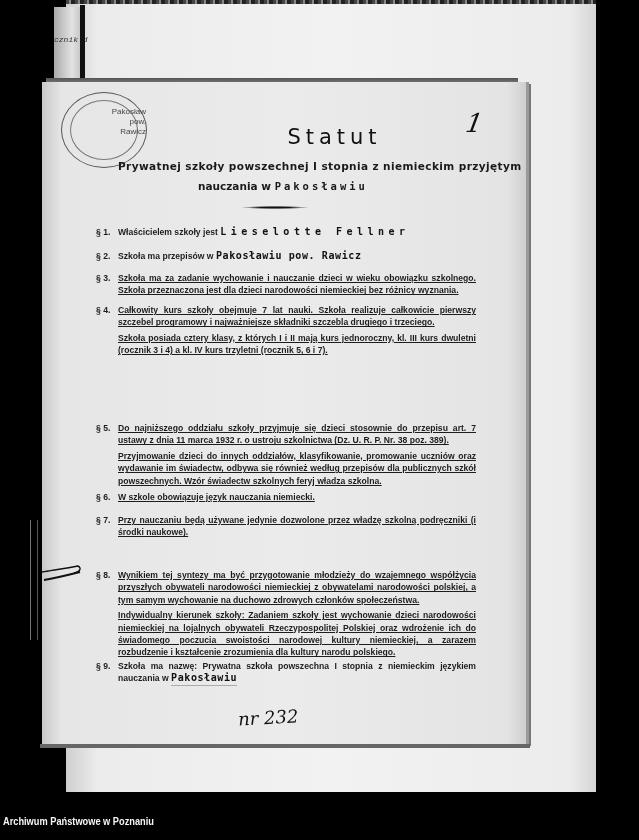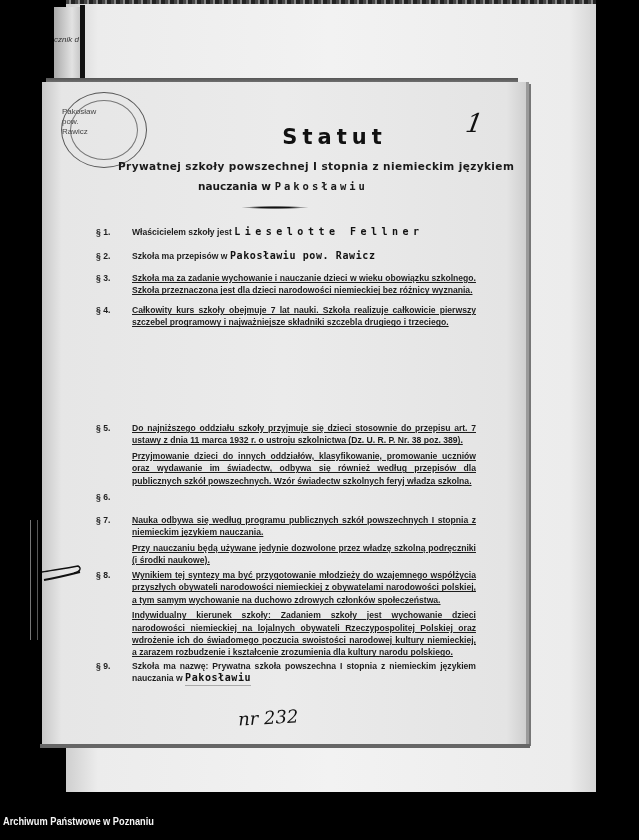--- a/index.html
+++ b/index.html
@@ -43,21 +43,21 @@
       left: 80px;
       top: 5px;
       width: 5px;
       height: 90px;
       background: #111;
     }
     .left-tab-text {
       position: absolute;
       left: 54px;
       top: 35px;
-      font-family: Liberation Sans, sans-serif;
+      font-family: Liberation Mono, monospace;
       font-size: 8px;
       color: #333;
       font-style: italic;
     }
     .page-shadow {
       position: absolute;
       left: 46px;
       top: 78px;
       width: 472px;
       height: 8px;
@@ -124,21 +124,21 @@
       height: 60px;
       border-radius: 50%;
       border: 1px solid #777;
       box-sizing: border-box;
     }
     .stamp-text {
       position: absolute;
       left: 0;
       width: 100%;
       top: 14px;
-      text-align: left;
+      text-align: right;
       font-size: 8px;
       line-height: 10px;
       color: #444;
     }
 
     .page-number-handwritten {
       position: absolute;
       left: 466px;
       top: 108px;
       font-family: "DejaVu Serif", serif;
@@ -148,21 +148,21 @@
       transform: skewX(-10deg);
     }
 
     .title {
       position: absolute;
       left: 0;
       width: 639px;
       top: 125px;
       text-align: center;
       font-family: "DejaVu Sans", sans-serif;
-      font-weight: bold;
+      font-weight: normal;
       font-size: 21px;
       letter-spacing: 5px;
       color: #111;
       padding-left: 30px;
       box-sizing: border-box;
     }
     .subtitle {
       position: absolute;
       left: 118px;
       top: 160px;
@@ -208,21 +208,21 @@
       font-stretch: condensed;
     }
     .section .num {
       position: absolute;
       left: 0;
       top: 0;
       width: 22px;
       white-space: nowrap;
     }
     .section .body {
-      margin-left: 36px;
+      margin-left: 22px;
       text-align: justify;
     }
     .section .para {
       display: block;
       margin-bottom: 3px;
       text-align: justify;
       text-decoration: underline;
     }
     .typed {
       font-family: "DejaVu Sans Mono", monospace;
@@ -289,21 +289,21 @@
   <div class="stamp-text">
     <div>Pakosław</div>
     <div>pow.</div>
     <div>Rawicz</div>
   </div>
 </div>
 
 <div class="page-number-handwritten">1</div>
 
 <div class="title">Statut</div>
-<div class="subtitle">Prywatnej szkoły powszechnej I stopnia z niemieckim językiem</div>
+<div class="subtitle">Prywatnej szkoły powszechnej I stopnia z niemieckim przyjętym</div>
 <div class="subtitle-2">
   <span>nauczania w</span>
   <span class="spaced">Pakosławiu</span>
 </div>
 <div class="title-rule"></div>
 
 <div class="section" style="top:226px;">
   <span class="num">§ 1.</span>
   <div class="body">
     <span>Właścicielem szkoły jest</span>
@@ -323,39 +323,42 @@
   <span class="num">§ 3.</span>
   <div class="body">
     <span class="para">Szkoła ma za zadanie wychowanie i nauczanie dzieci w wieku obowiązku szkolnego. Szkoła przeznaczona jest dla dzieci narodowości niemieckiej bez różnicy wyznania.</span>
   </div>
 </div>
 
 <div class="section" style="top:304px;">
   <span class="num">§ 4.</span>
   <div class="body">
     <span class="para">Całkowity kurs szkoły obejmuje 7 lat nauki. Szkoła realizuje całkowicie pierwszy szczebel programowy i najważniejsze składniki szczebla drugiego i trzeciego.</span>
+    <span class="para">Szkoła posiada cztery klasy, z których I i II mają kurs jednoroczny, kl. III kurs dwuletni (rocznik 3 i 4) a kl. IV kurs trzyletni (rocznik 5, 6 i 7).</span>
   </div>
 </div>
 
 <div class="section" style="top:422px;">
   <span class="num">§ 5.</span>
   <div class="body">
     <span class="para">Do najniższego oddziału szkoły przyjmuje się dzieci stosownie do przepisu art. 7 ustawy z dnia 11 marca 1932 r. o ustroju szkolnictwa (Dz. U. R. P. Nr. 38 poz. 389).</span>
     <span class="para">Przyjmowanie dzieci do innych oddziałów, klasyfikowanie, promowanie uczniów oraz wydawanie im świadectw, odbywa się również według przepisów dla publicznych szkół powszechnych. Wzór świadectw szkolnych feryj władza szkolna.</span>
   </div>
 </div>
 
 <div class="section" style="top:491px;">
   <span class="num">§ 6.</span>
+  <div class="body">
+    <span class="para">W szkole obowiązuje język nauczania niemiecki.</span>
+  </div>
 </div>
 
 <div class="section" style="top:514px;">
   <span class="num">§ 7.</span>
   <div class="body">
-    <span class="para">Nauka odbywa się według programu publicznych szkół powszechnych I stopnia z niemieckim językiem nauczania.</span>
     <span class="para">Przy nauczaniu będą używane jedynie dozwolone przez władzę szkolną podręczniki (i środki naukowe).</span>
   </div>
 </div>
 
 <div class="section" style="top:569px;">
   <span class="num">§ 8.</span>
   <div class="body">
     <span class="para">Wynikiem tej syntezy ma być przygotowanie młodzieży do wzajemnego współżycia przyszłych obywateli narodowości niemieckiej z obywatelami narodowości polskiej, a tym samym wychowanie na duchowo zdrowych członków społeczeństwa.</span>
     <span class="para">Indywidualny kierunek szkoły: Zadaniem szkoły jest wychowanie dzieci narodowości niemieckiej na lojalnych obywateli Rzeczypospolitej Polskiej oraz wdrożenie ich do świadomego poczucia swoistości narodowej kultury niemieckiej, a zarazem rozbudzenie i kształcenie zrozumienia dla kultury narodu polskiego.</span>
   </div>

